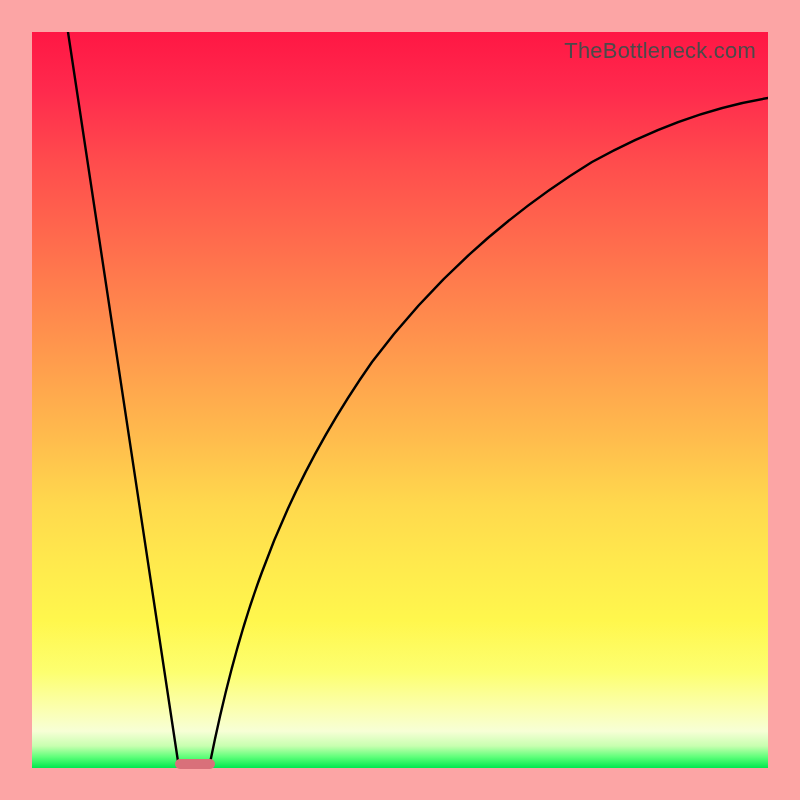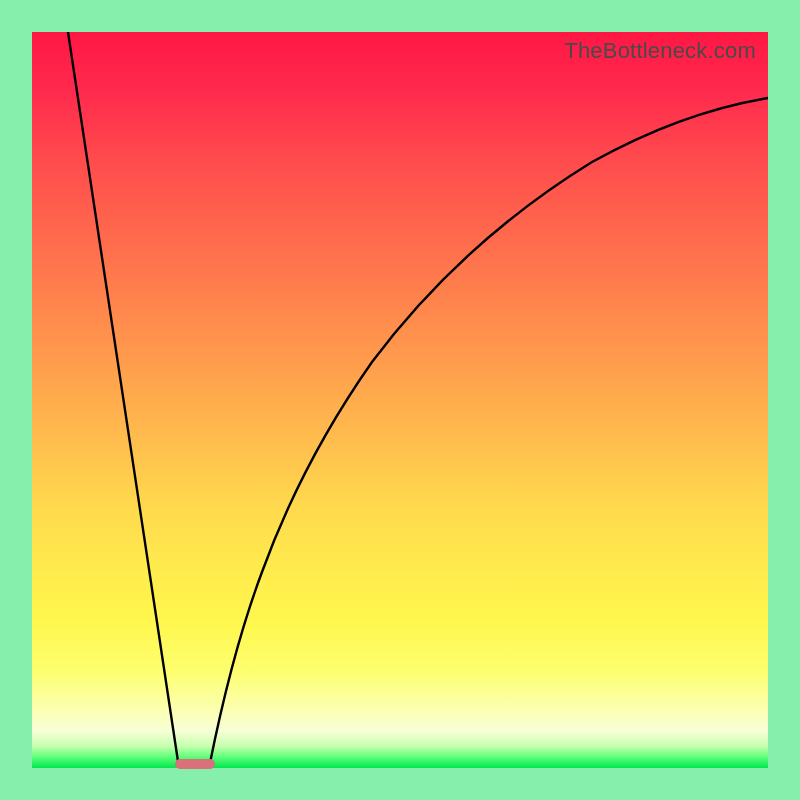--- a/index.html
+++ b/index.html
@@ -8,21 +8,21 @@
     width: 800px;
     height: 800px;
     overflow: hidden;
     background: #000;
     font-family: Arial, Helvetica, sans-serif;
   }
   .frame {
     position: relative;
     width: 800px;
     height: 800px;
-    background: #86efac;
+    background: #fca5a5;
   }
   .plot {
     position: absolute;
     left: 32px;
     top: 32px;
     width: 736px;
     height: 736px;
     
     background: linear-gradient(
       to bottom,

